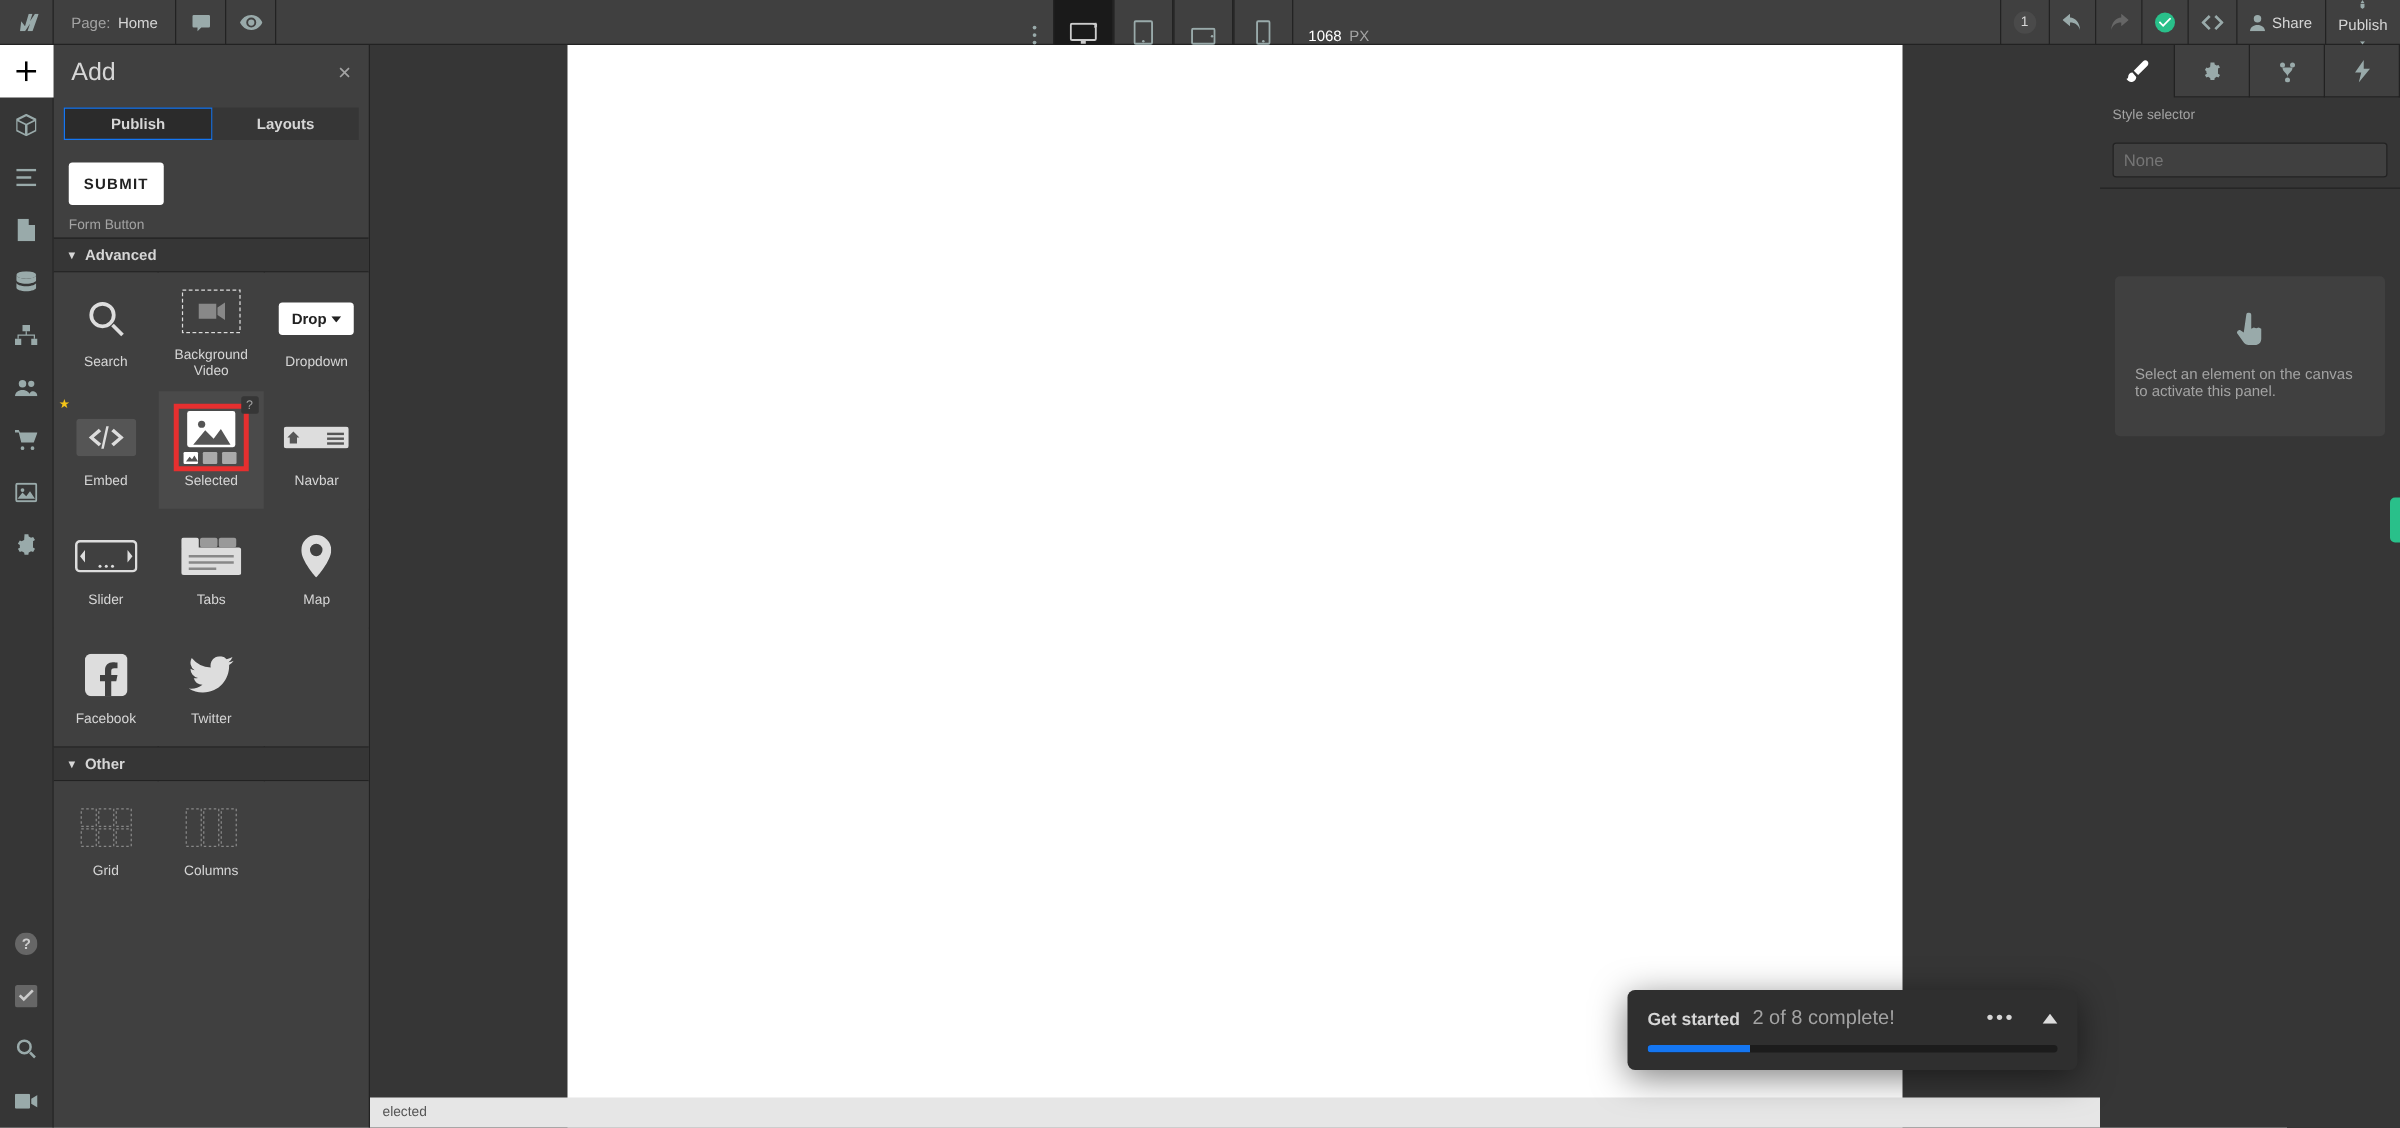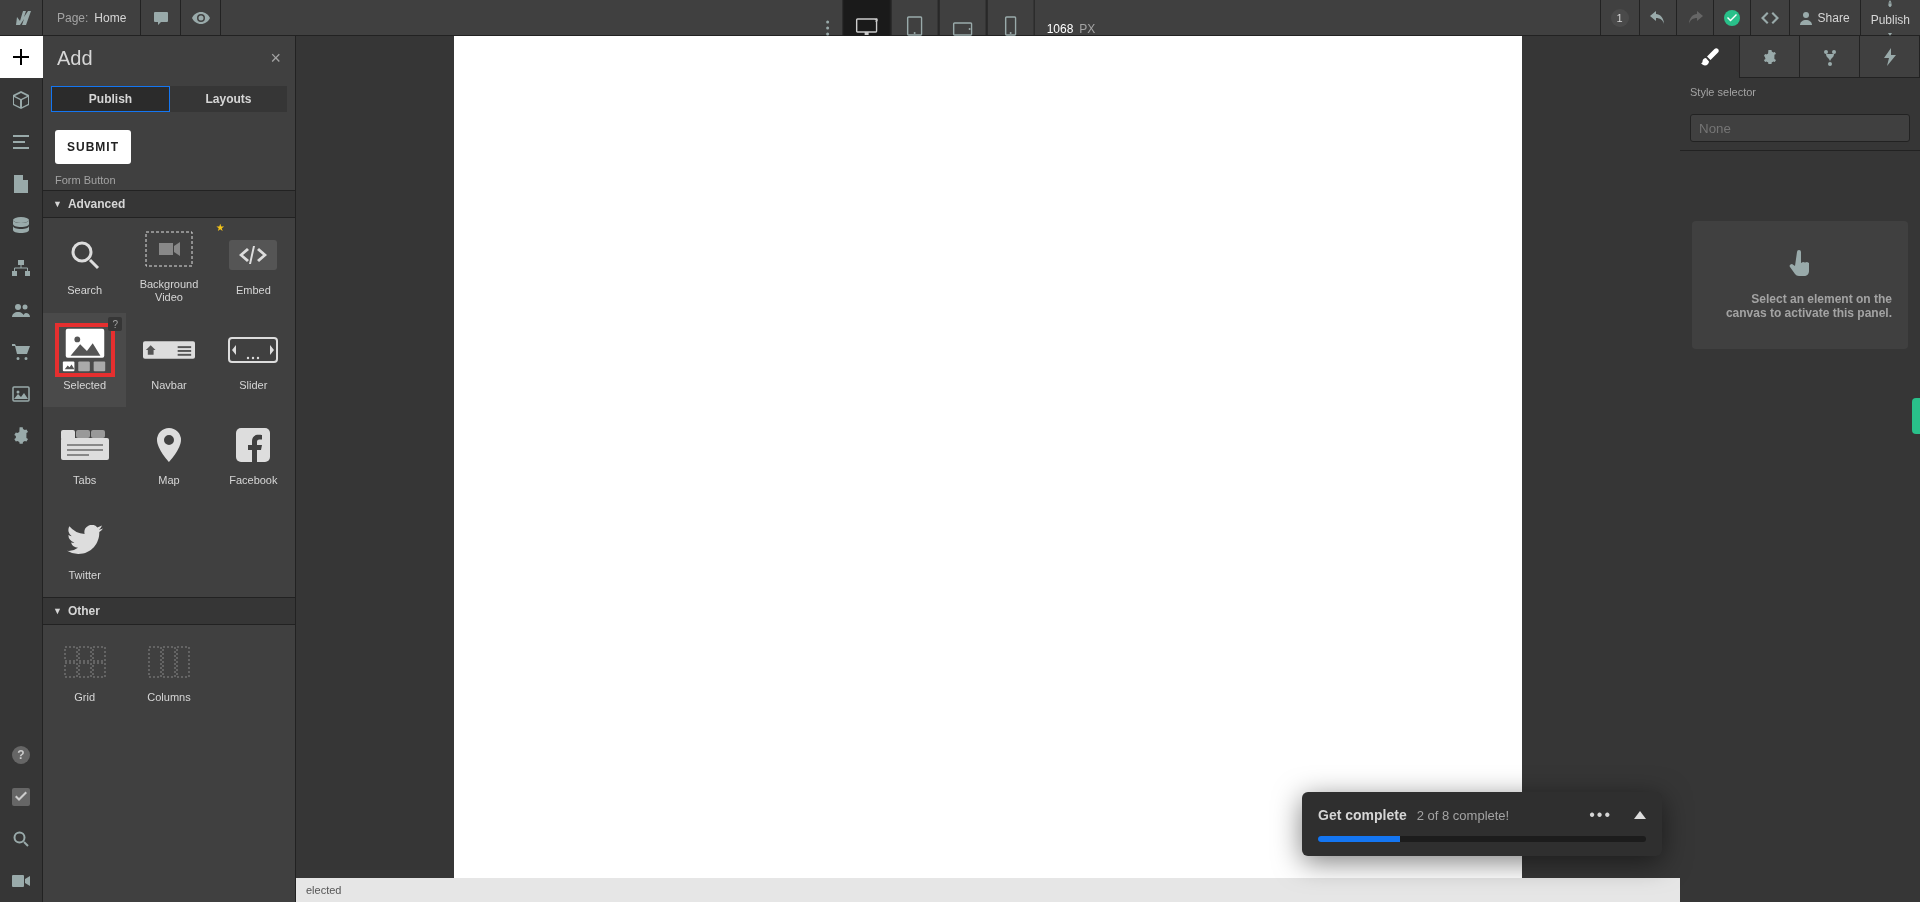--- a/index.html
+++ b/index.html
@@ -66,27 +66,27 @@
 
 
 .rightpanel{position:absolute;right:0;top:36px;bottom:0;width:240px;background:var(--bg2);}
 .rp-tabs{height:42px;display:flex;}
 .rp-tab{flex:1;display:flex;align-items:center;justify-content:center;border-right:1px solid #222;border-bottom:1px solid #222;background:var(--bg3);}
 .rp-tab.active{background:var(--bg2);border-bottom:none;}
 .rp-row{padding:8px 10px;display:flex;align-items:center;gap:8px;}
 .rp-row.bb{border-bottom:1px solid #222;}
 .rp-label{font-size:11px;color:var(--fg2);}
 .rp-input{background:var(--bg3);border:1px solid #222;height:28px;width:100%;color:var(--fg2);padding:0 8px;border-radius:3px;}
-.rp-hint{margin:70px 12px;background:var(--bg3);border-radius:4px;padding:24px 16px;display:flex;flex-direction:column;align-items:center;gap:12px;text-align:right;color:var(--fg2);min-height:128px;justify-content:center;font-weight:bold;}
+.rp-hint{margin:70px 12px;background:var(--bg3);border-radius:4px;padding:24px 16px;display:flex;flex-direction:column;align-items:center;gap:12px;text-align:left;color:var(--fg2);min-height:128px;justify-content:center;}
 
 
 .toast{position:absolute;right:258px;bottom:46px;width:360px;background:#2f2f2f;border-radius:6px;box-shadow:0 6px 28px rgba(0,0,0,0.5);padding:14px 16px;}
 .toast-head{display:flex;align-items:center;gap:10px;}
 .toast-head .title{font-weight:bold;font-size:14px;}
-.toast-head .sub{color:var(--fg2);font-size:13px;}
+.toast-head .sub{color:var(--fg2);font-size:16px;}
 .toast-head .sp{flex:1;}
 .progress{height:6px;background:#1c1c1c;border-radius:3px;margin-top:12px;overflow:hidden;}
 .progress > div{height:100%;background:var(--blue);}
 
 .edge-tab{position:absolute;right:0;top:398px;width:8px;height:36px;background:var(--green);border-radius:4px 0 0 4px;}
 </style>
 </head>
 <body>
 
 <div class="topbar">
@@ -314,20 +314,31 @@
       <div class="el-tile">
         <div class="ico">
             <svg width="48" height="36" viewBox="0 0 48 36">
               <rect fill="none" stroke="#ddd" stroke-dasharray="3 2" x="1" y="1" width="46" height="34"></rect>
               <rect fill="#888" x="14" y="12" width="14" height="12"></rect>
               <path fill="#888" d="M29 15l6-4v14l-6-4z"></path>
             </svg>
           </div>
         <div class="name">Background
 Video</div>
+      </div>
+      <div class="el-tile">
+        <div class="ico">
+            <span class="drop-pill">
+              <span>Drop</span>
+              <svg width="8" height="5" viewBox="0 0 8 5">
+                <path fill="#222" d="M0 0h8L4 5z"></path>
+              </svg>
+            </span>
+          </div>
+        <div class="name">Dropdown</div>
       </div>
 
       <div class="el-tile">
         <span class="star">★</span>
         <div class="ico">
             <svg width="48" height="30" viewBox="0 0 48 30">
               <rect fill="#555" width="48" height="30" rx="3"></rect>
               <path fill="#ddd" d="M18 8l-8 7 8 7 2-2-6-5 6-5zM30 8l8 7-8 7-2-2 6-5-6-5zM26 6l-4 18h-2l4-18z"></path>
             </svg>
           </div>
@@ -492,21 +503,21 @@
     <svg width="26" height="30" viewBox="0 0 26 30">
         <path fill="#9aa" d="M10 2a2 2 0 014 0v11l2-1 2 .5 2-.5 2 1v8c0 3-2 5-5 5h-5c-2 0-3-1-4-2l-5-7c-1-1 0-3 2-3l3 2zM8 3l-2-2M6 8H3M18 3l2-2M20 8h3"></path>
       </svg>
     <span>Select an element on the canvas to activate this panel.</span>
   </div>
 </div>
 <div class="edge-tab"></div>
 
 <div class="toast">
   <div class="toast-head">
-    <span class="title">Get complete</span>
+    <span class="title">Get started</span>
     <span class="sub">2 of 8 complete!</span>
     <span class="sp"></span>
     <span style="font-size:16px;letter-spacing:2px;">•••</span>
     <span style="margin-left:12px;">
       <svg width="12" height="8" viewBox="0 0 12 8">
           <path fill="#ddd" d="M0 8l6-8 6 8z"></path>
         </svg>
     </span>
   </div>
   <div class="progress">

